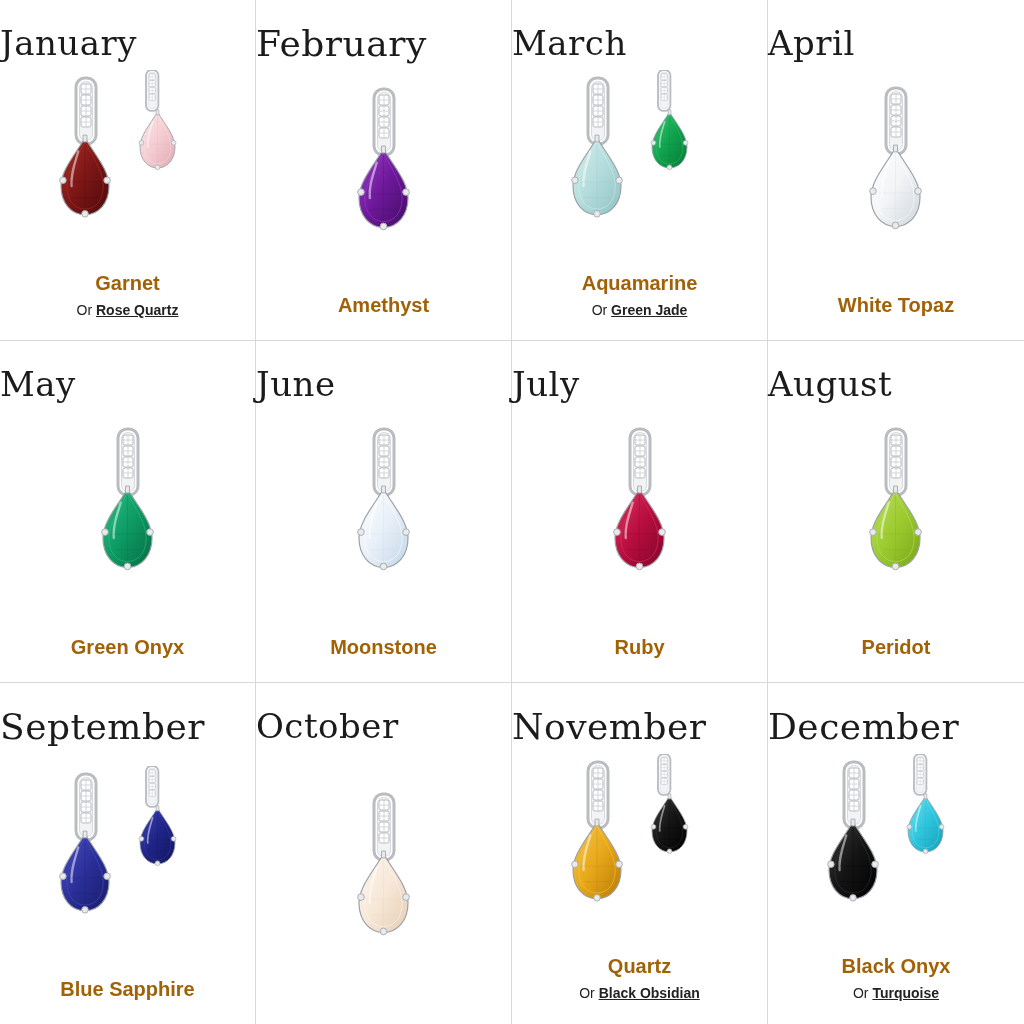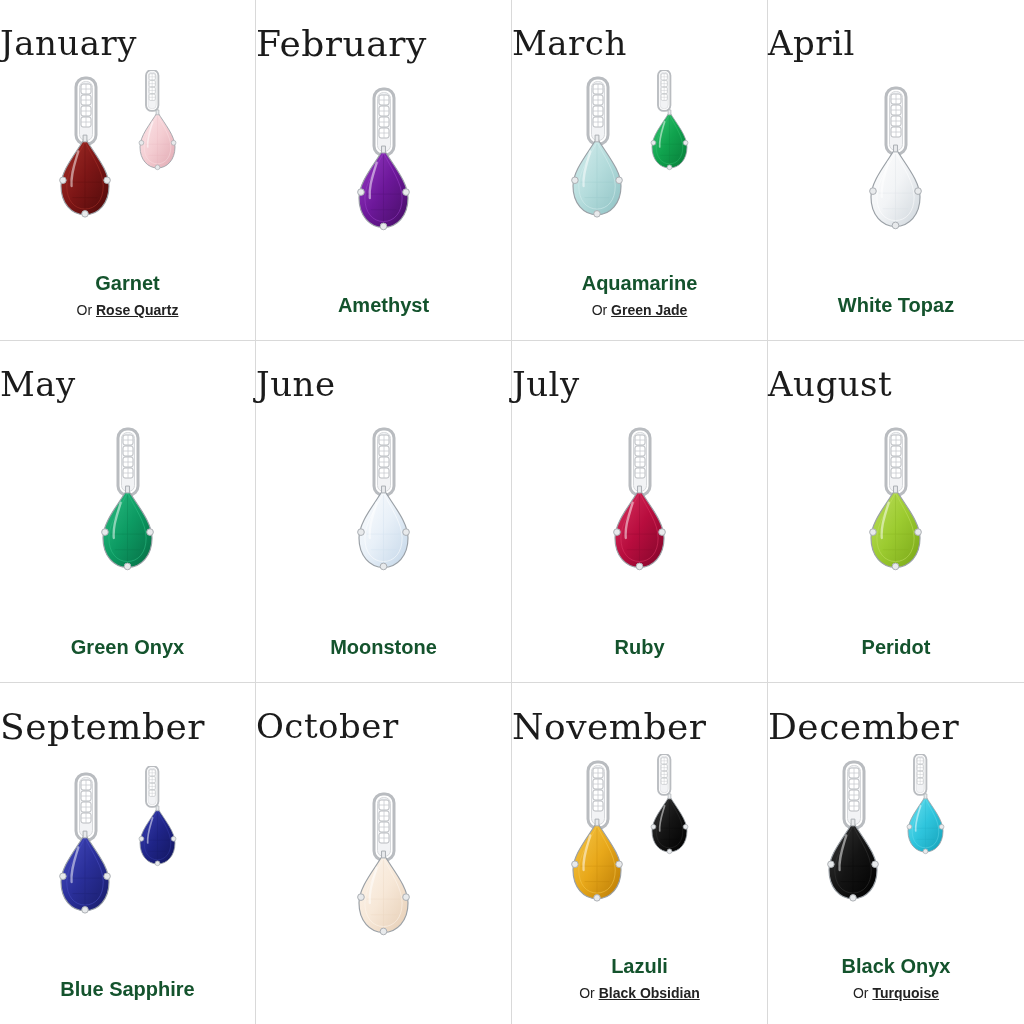--- a/index.html
+++ b/index.html
@@ -60,21 +60,21 @@
   .art svg { display: block; }
 
   .labels {
     width: 100%;
     text-align: center;
     padding-bottom: 22px;
   }
   .gem-name {
     font-weight: bold;
     font-size: 20px;
-    color: #14532d;
+    color: #a16207;
     line-height: 1.25;
   }
   .gem-alt {
     font-size: 14px;
     color: #222222;
     margin-top: 6px;
     line-height: 1.2;
   }
   .gem-alt .or {
     font-weight: normal;
@@ -727,21 +727,21 @@
     <g fill="#e8eaec" stroke="#a9adb2" stroke-width="1">
       <path d="M23 -3 h4 v7 h-4 z" transform="rotate(0 25 0)"></path>
       <circle cx="2" cy="44" r="3.4"></circle>
       <circle cx="48" cy="44" r="3.4"></circle>
       <circle cx="25" cy="79" r="3.4"></circle>
     </g>
   </g>
         </svg>
       </div>
       <div class="labels">
-        <div class="gem-name">Lazuli</div>
+        <div class="gem-name">Quartz</div>
         <div class="gem-alt"><span class="or">Or</span> <span class="alt-name">Black Obsidian</span></div>
       </div>
     </div>
     <div class="cell col4 row3">
       <div class="month small">December</div>
       <div class="art">
         <svg width="200" height="190" viewBox="0 0 200 190">
   <g transform="translate(48,8) scale(1)">
     <rect x="0" y="0" width="20" height="66" rx="9" fill="none" stroke="#b9bcc0" stroke-width="3"></rect>
     <rect x="3.5" y="3.5" width="13" height="59" rx="6" fill="#f2f3f5" stroke="#d6d8db" stroke-width="1"></rect>

